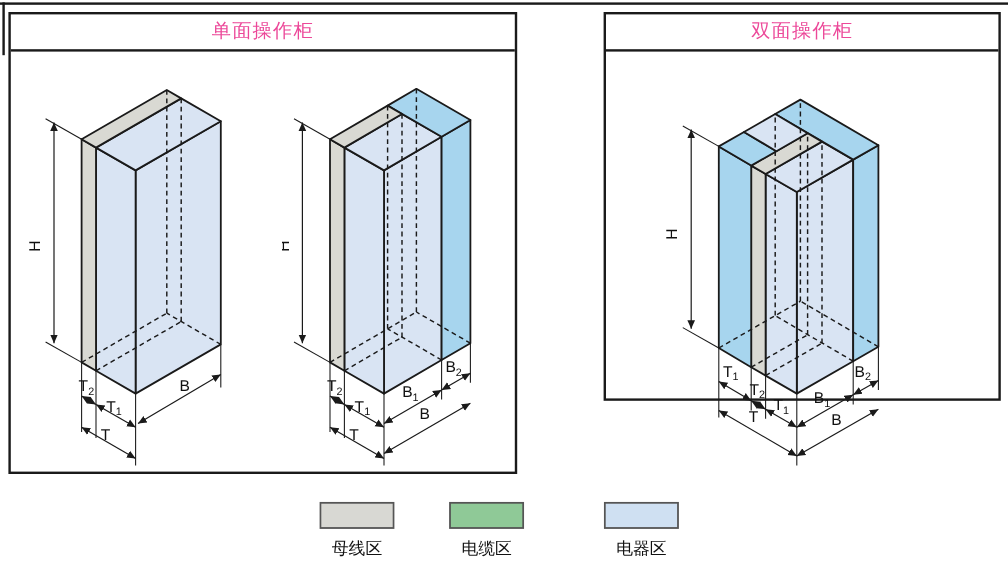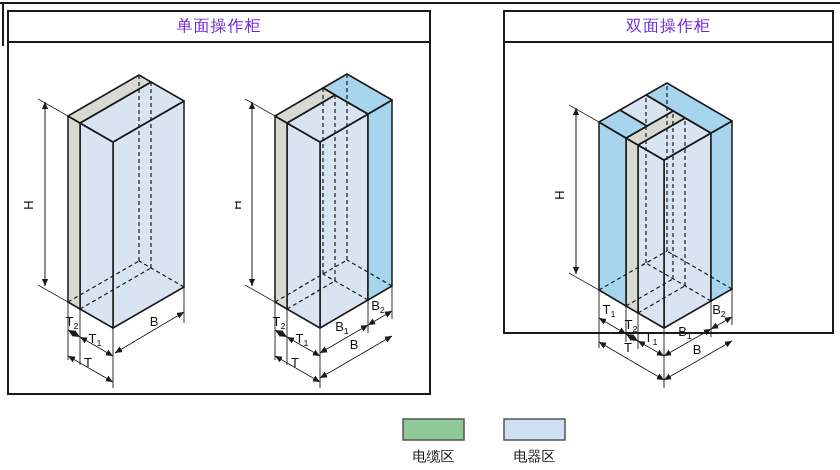--- a/index.html
+++ b/index.html
@@ -4,21 +4,21 @@
 <style>
   html,body{margin:0;padding:0;background:#ffffff;}
   .stage{position:relative;width:840px;height:470px;background:#ffffff;overflow:hidden;
          font-family:"Liberation Sans","DejaVu Sans",sans-serif;}
   .top-rule{position:absolute;left:0;top:2px;width:840px;height:2px;background:#1a1a1a;}
   .left-stub{position:absolute;left:2px;top:2px;width:2px;height:44px;background:#1a1a1a;}
   .panel{position:absolute;top:10px;border:2px solid #1a1a1a;background:#fff;box-sizing:border-box;}
   #panel-left{left:7px;width:424px;height:385px;}
   #panel-right{left:503px;width:331px;height:324px;}
   .panel-title{height:29px;border-bottom:2px solid #1a1a1a;display:flex;align-items:center;
-               justify-content:center;font-size:16px;color:#6d28d9;letter-spacing:1px;}
+               justify-content:center;font-size:16px;color:#ec4899;letter-spacing:1px;}
   .diagram{position:absolute;}
   #d1{left:20px;top:55px;}
   #d2{left:235px;top:55px;}
   #d3{left:555px;top:55px;}
   .face{stroke-width:1.5;stroke-linejoin:round;}
   .hid line{stroke-dasharray:4 3;stroke-width:1.2;fill:none;}
   .ext line{stroke-width:0.9;}
   .dimline{stroke-width:1;}
   .dim{font-size:13px;fill:#111;}
   .sub{font-size:9px;}
@@ -195,21 +195,27 @@
       <text class="dim" x="54" y="259" text-anchor="middle"><tspan>T</tspan><tspan class="sub" dy="3">1</tspan></text>
       <text class="dim" x="76" y="274" text-anchor="middle"><tspan>T</tspan><tspan class="sub" dy="3">2</tspan></text>
       <text class="dim" x="96" y="287" text-anchor="middle"><tspan>T</tspan><tspan class="sub" dy="3">1</tspan></text>
       <text class="dim" x="73" y="297" text-anchor="middle">T</text>
       <text class="dim" x="130" y="281" text-anchor="middle"><tspan>B</tspan><tspan class="sub" dy="3">1</tspan></text>
       <text class="dim" x="164" y="259" text-anchor="middle"><tspan>B</tspan><tspan class="sub" dy="3">2</tspan></text>
       <text class="dim" x="142" y="299" text-anchor="middle">B</text>
     </g>
   </svg>
 
-  <div class="legend-item" style="left:402px">
+  <div class="legend-item" style="left:266px">
+    <svg width="63" height="23">
+      <rect x="1" y="1" width="61" height="21" stroke="#555555" stroke-width="1.5" fill="#d8d8d3"></rect>
+    </svg>
+    <div class="legend-label">母线区</div>
+  </div>
+  <div class="legend-item" style="left:374px">
     <svg width="63" height="23">
       <rect x="1" y="1" width="61" height="21" stroke="#555555" stroke-width="1.5" fill="#8fc997"></rect>
     </svg>
     <div class="legend-label">电缆区</div>
   </div>
   <div class="legend-item" style="left:503px">
     <svg width="63" height="23">
       <rect x="1" y="1" width="61" height="21" stroke="#555555" stroke-width="1.5" fill="#cfe0f2"></rect>
     </svg>
     <div class="legend-label">电器区</div>

